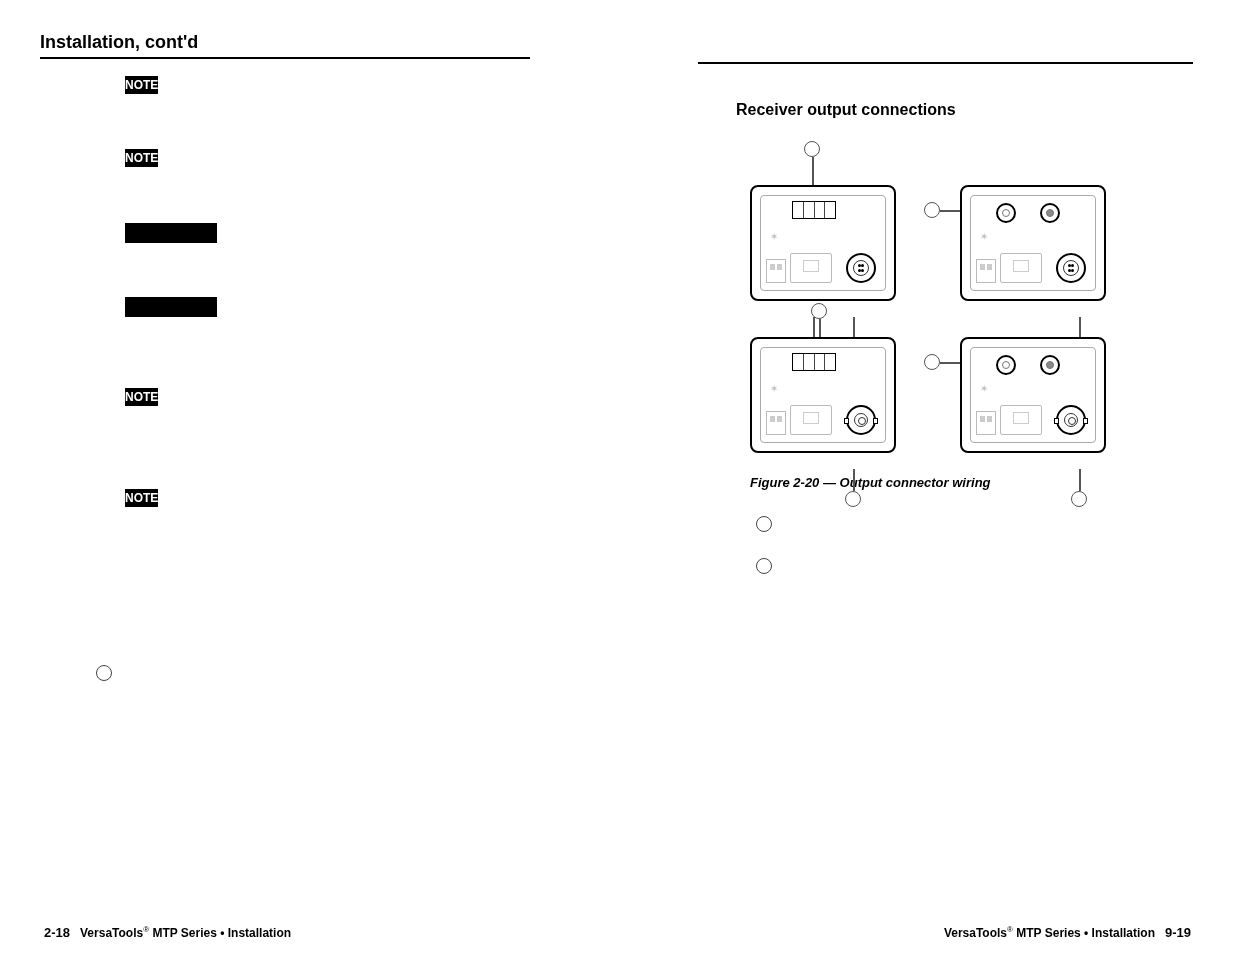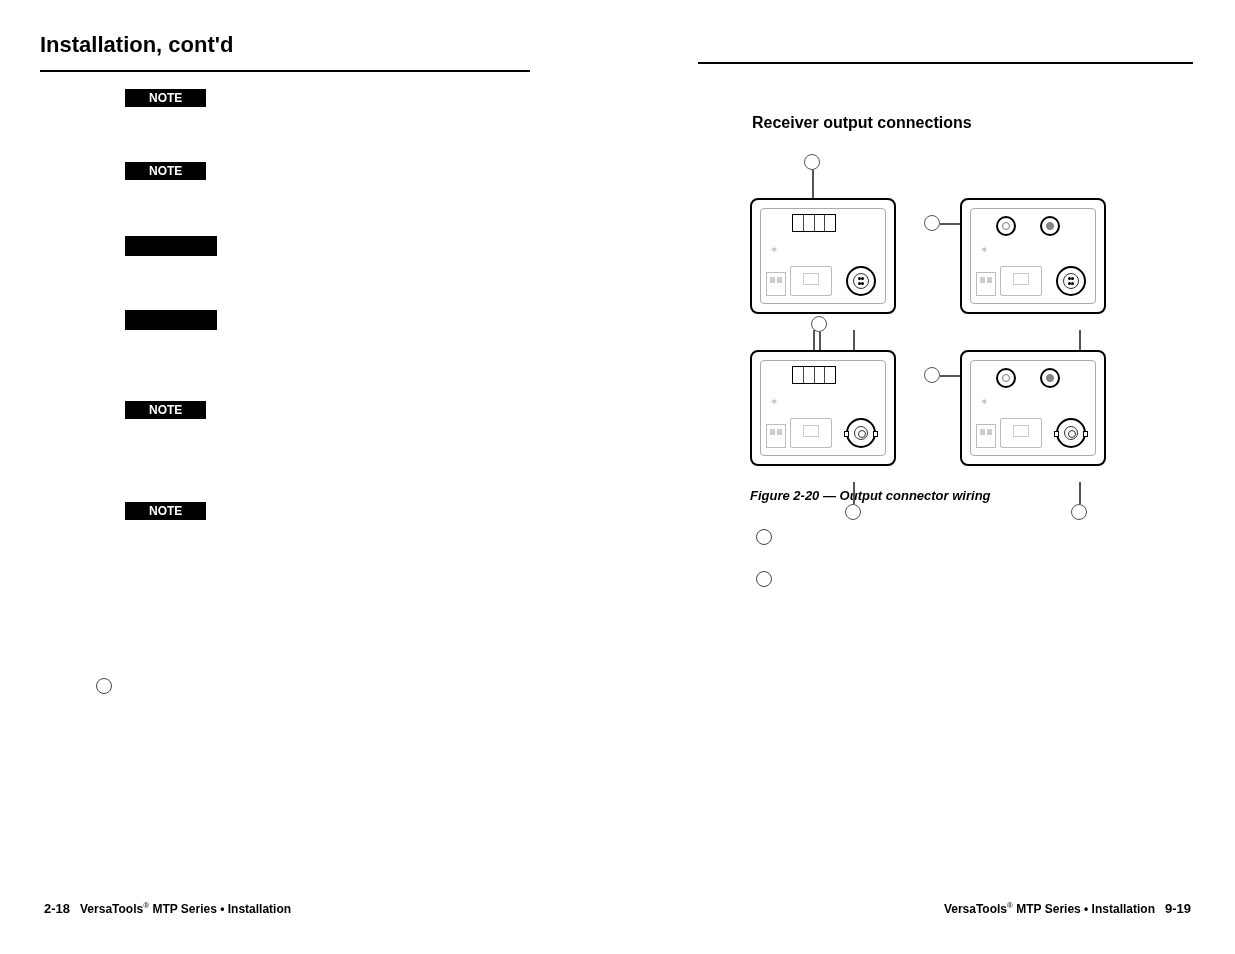--- a/index.html
+++ b/index.html
@@ -6,24 +6,24 @@
   body {
     background: #fff;
     font-family: "Helvetica Neue", Arial, sans-serif;
     width: 1235px;
     height: 954px;
     padding: 32px 40px 0 40px;
     color: #000;
     position: relative;
   }
   .page-title {
-    font-size: 22px;
+    font-size: 18px;
     font-weight: 700;
     border-bottom: 2px solid #000;
-    padding-bottom: 12px;
+    padding-bottom: 4px;
     width: 490px;
     margin-bottom: 16px;
   }
   .columns {
     display: flex;
     gap: 170px;
   }
   .col-left { width: 490px; }
   .col-right { width: 492px; position: relative; }
   .right-divider {
@@ -32,21 +32,21 @@
     left: 698px;
     right: 42px;
     border-top: 2px solid #000;
   }
   .label-box {
     display: inline-block;
     background: #000;
     color: #fff;
     font-weight: 700;
     font-size: 12px;
-    padding: 2px 24px;
+    padding: 2px 0;
     margin-left: 85px;
     margin-bottom: 18px;
   }
   .label-box.blank {
     color: #000;
     width: 92px;
     height: 20px;
   }
   .label-box.warn { padding: 2px 5px; }
   .note-stack > div { margin-bottom: 36px; }
@@ -67,21 +67,21 @@
   }
   .left-circle-row {
     margin-top: 140px;
     margin-left: 56px;
   }
   .subsection-title {
     font-size: 16px;
     font-weight: 700;
     margin-bottom: 22px;
     margin-top: 26px;
-    margin-left: 52px;
+    margin-left: 36px;
   }
   .figure-wrap { margin-left: 50px; }
   .figure-row { display: flex; gap: 64px; margin-bottom: 22px; }
   .device {
     width: 146px;
     height: 116px;
     position: relative;
   }
   .device .body {
     width: 146px;
@@ -198,21 +198,21 @@
   }
   .text-callout-row {
     display: flex;
     align-items: flex-start;
     gap: 14px;
     margin-left: 56px;
     margin-top: 26px;
   }
   .footer {
     position: absolute;
-    bottom: 38px;
+    bottom: 14px;
     left: 44px;
     right: 44px;
     display: flex;
     justify-content: space-between;
     font-size: 12px;
   }
   .footer .blk { display:flex; align-items:baseline; gap:10px; }
   .footer .pn { font-weight:700; font-size:13px; }
   .footer .bt { font-weight:700; }
   .footer sup { font-size: 8px; }

